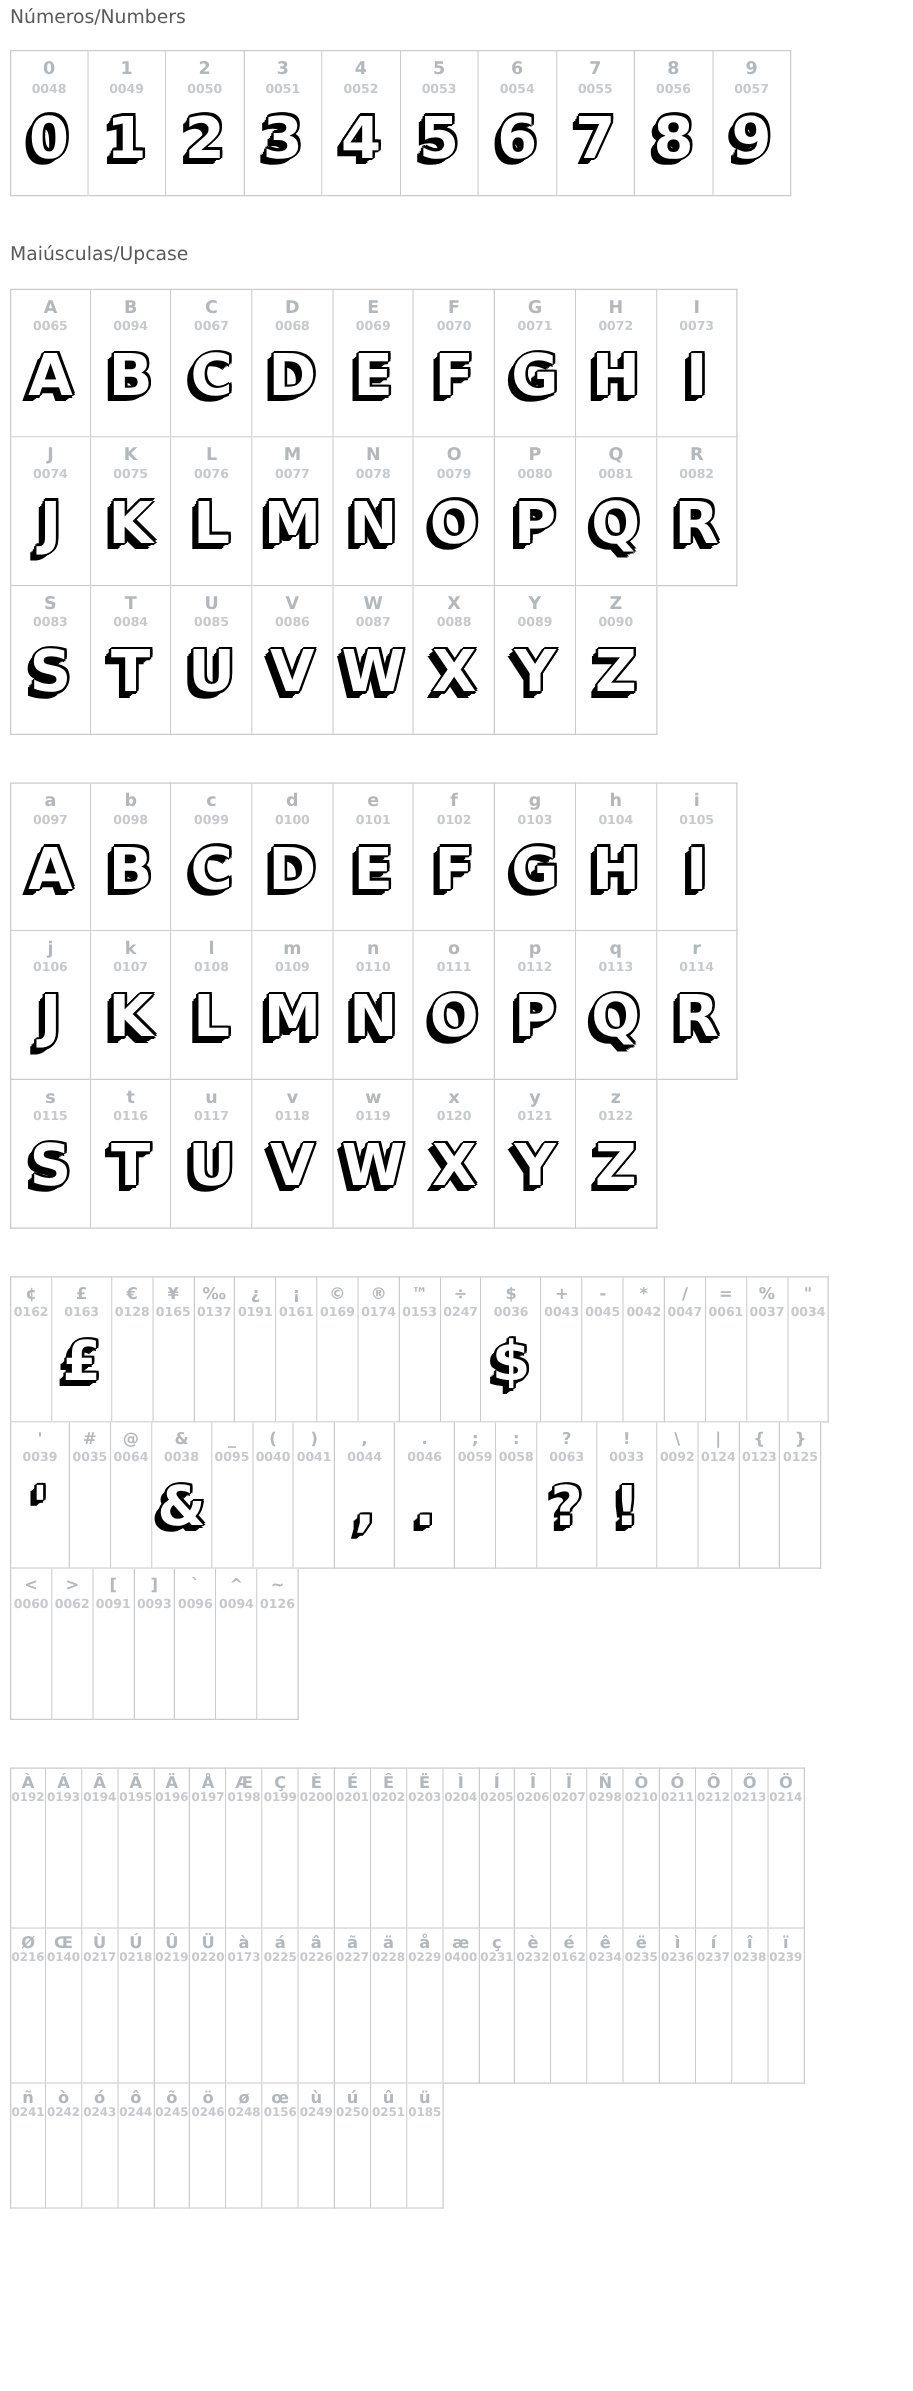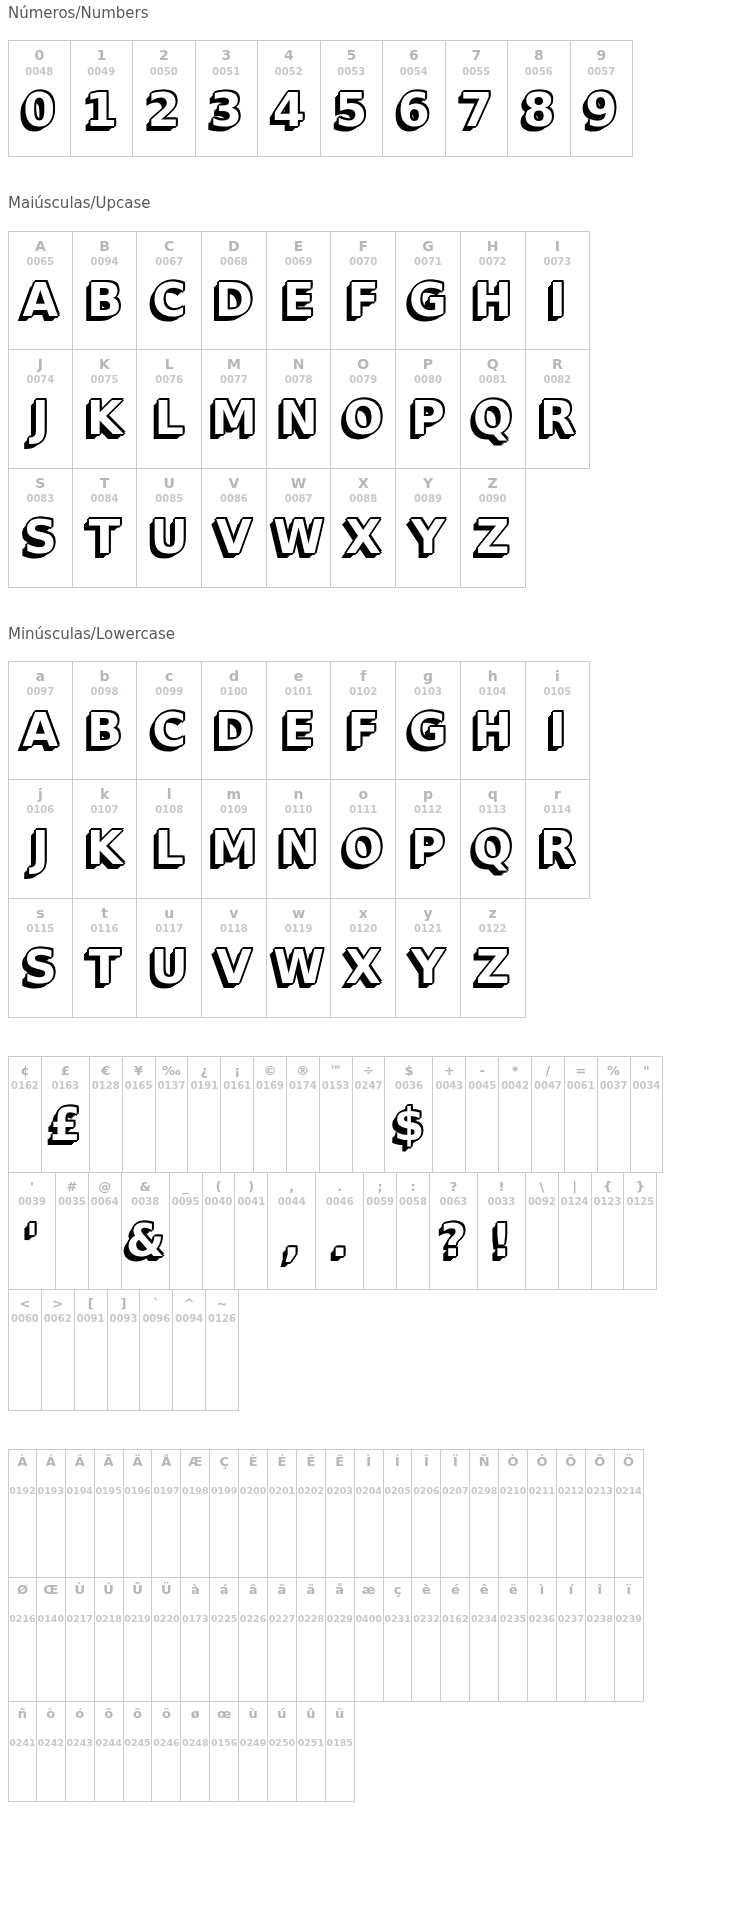--- a/index.html
+++ b/index.html
@@ -65,21 +65,21 @@
   .sec-numbers .cell{width:62.5px;height:117px;}
   .sec-uppercase .cell,.sec-lowercase .cell{width:64.7px;height:119px;}
   .sec-symbols .cell{min-width:29px;height:117px;padding:0 2px;width:auto;}
   .sec-symbols .cell.has-glyph{min-width:48px;}
   .sec-symbols .row:nth-child(3) .cell{height:121px;}
   .sec-symbols .glyph{font-size:44px;margin-top:12px;}
   .sec-accents .cell{width:28.9px;height:129px;padding:0 1px;}
   .sec-accents .row:nth-child(2) .cell{height:124px;}
   .sec-accents .row:nth-child(3) .cell{height:100px;}
   .sec-accents .char-label{font-size:13px;margin-top:5px;}
-  .sec-accents .char-code{font-size:9.5px;margin-top:17px;}
+  .sec-accents .char-code{font-size:9.5px;margin-top:0;}
   .sec-symbols .char-label{font-size:13px;}
 </style>
 </head>
 <body>
 
 <div id="character-map">
     <div class="section sec-numbers">
     <h2 class="section-title">Números/Numbers</h2>
     <div class="rows">
         <div class="row">
@@ -271,21 +271,20 @@
   </div>
           <div class="cell has-glyph">
     <span class="char-label">Z</span>
     <span class="char-code">0090</span>
     <span class="glyph">Z</span>
   </div>
         </div>
       </div>
   </div>
     <div class="section sec-lowercase">
-    <h2 class="section-title">Minúsculas/Lowercase</h2>
     <div class="rows">
         <div class="row">
           <div class="cell has-glyph">
     <span class="char-label">a</span>
     <span class="char-code">0097</span>
     <span class="glyph">A</span>
   </div>
           <div class="cell has-glyph">
     <span class="char-label">b</span>
     <span class="char-code">0098</span>

